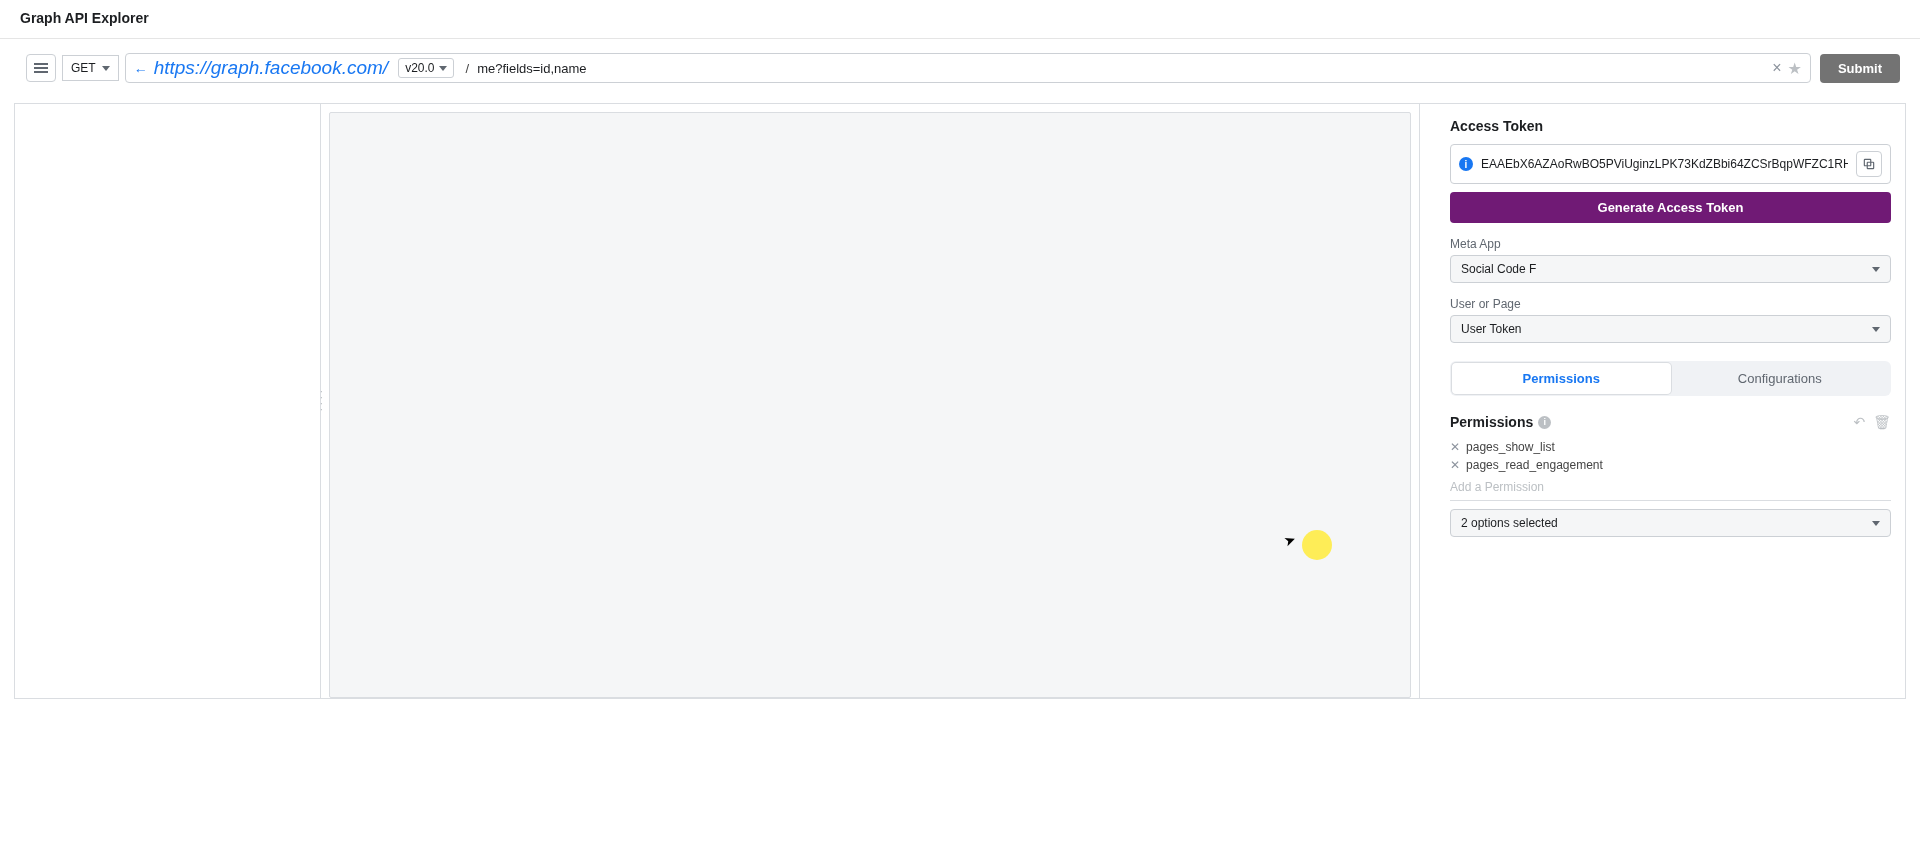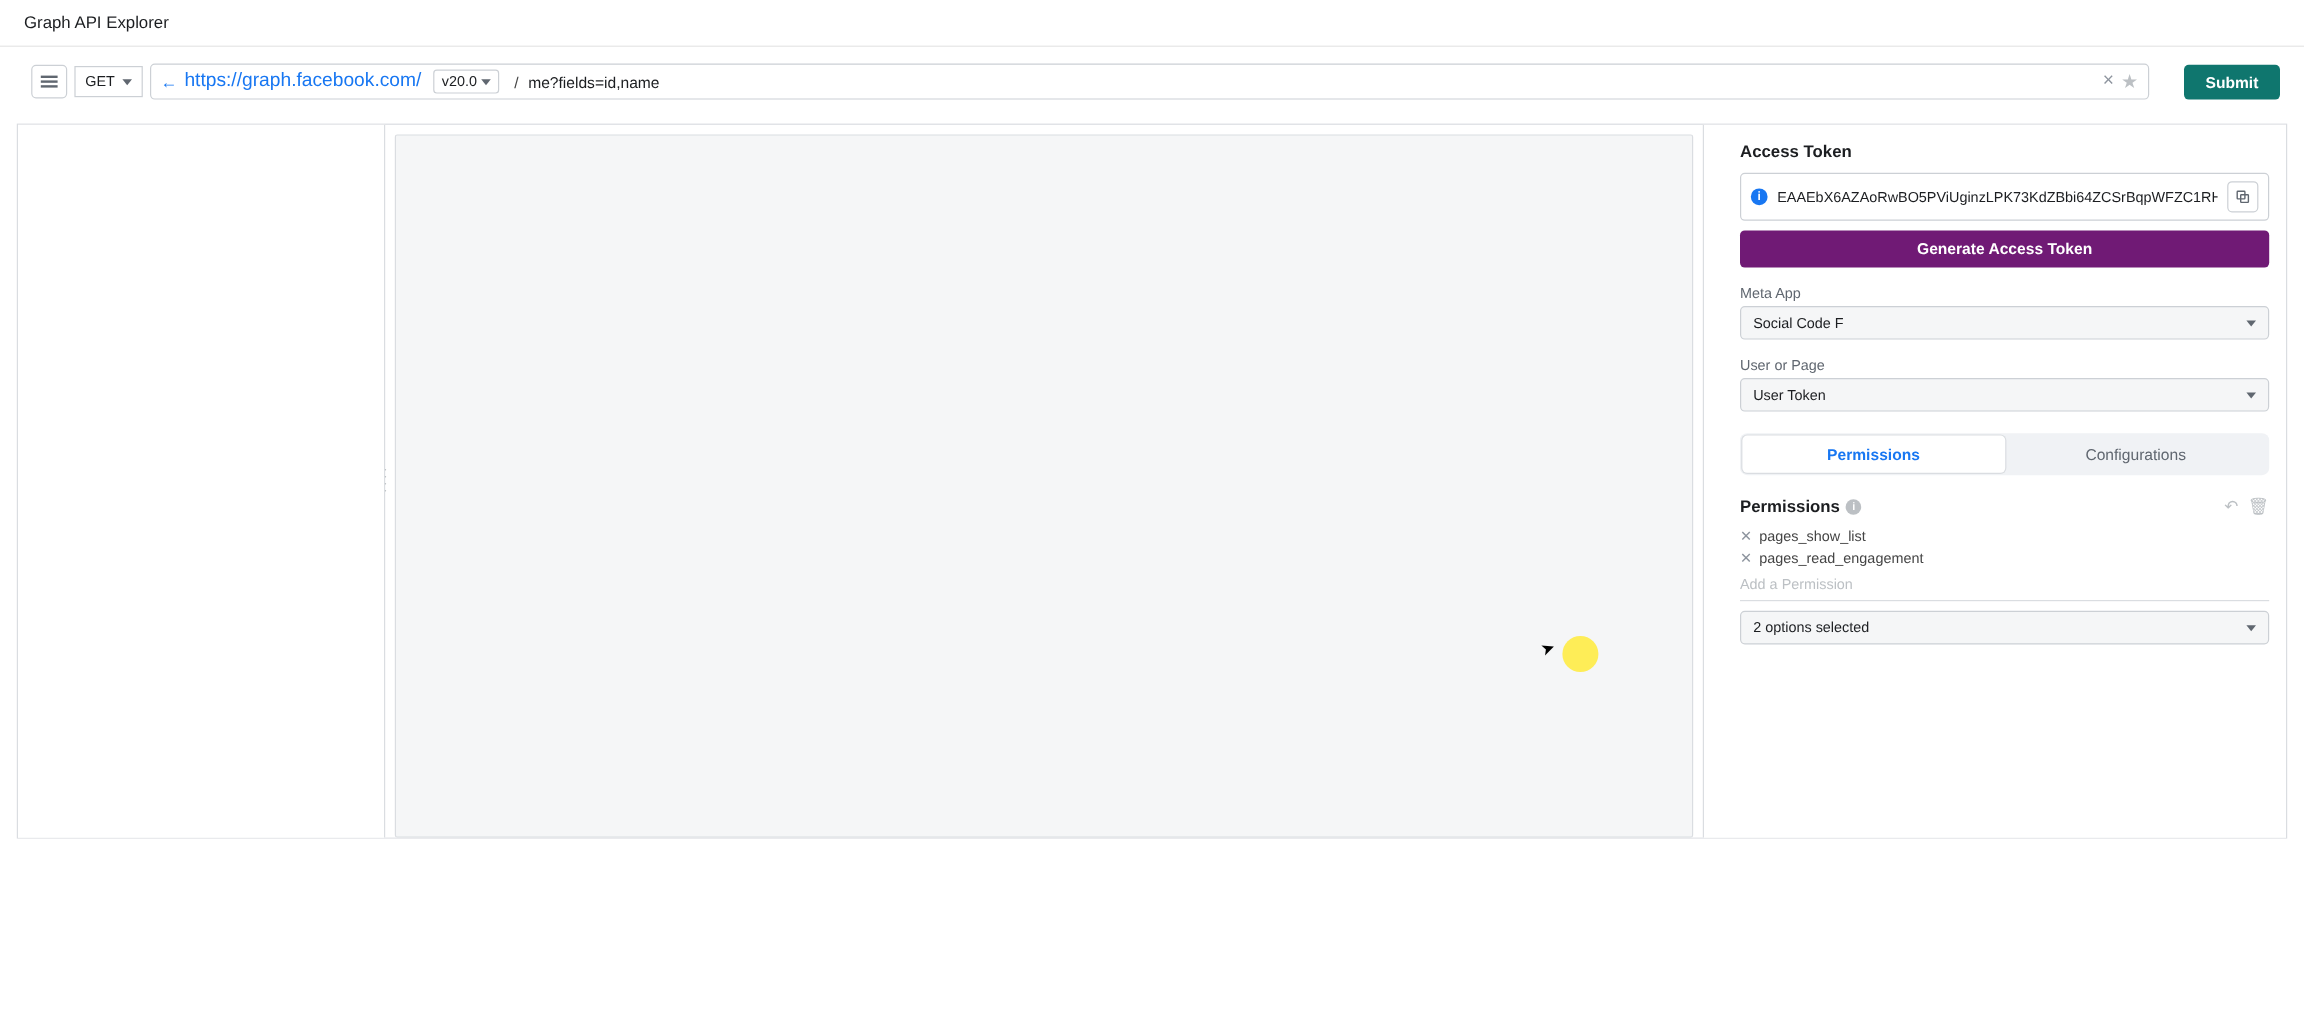--- a/index.html
+++ b/index.html
@@ -6,21 +6,21 @@
   body {
     font-family: -apple-system, BlinkMacSystemFont, "Segoe UI", Helvetica, Arial, sans-serif;
     font-size: 13px;
     color: #1c1e21;
     background: #fff;
     overflow: hidden;
   }
   .header {
     padding: 10px 20px 12px 20px;
     border-bottom: 1px solid #e5e5e5;
-    font-weight: 400;
+    font-weight: 700;
     font-size: 14px;
   }
   .toolbar {
     display: flex;
     align-items: center;
     padding: 14px 20px 20px 26px;
     gap: 6px;
   }
   .icon-btn {
     width: 30px;
@@ -60,22 +60,23 @@
     gap:6px;
     background:#fff;
     min-width: 0;
   }
   .arrow-left {
     color:#1877f2;
     font-size:14px;
   }
   .base-url {
     color:#1877f2;
-    font-size:16px;
+    font-size:19px;
     white-space:nowrap;
+    font-style:italic;
   }
   .ver-select {
     border:1px solid #ccd0d5;
     border-radius:3px;
     padding:2px 6px;
     font-size:12px;
     display:flex;
     align-items:center;
     gap:4px;
     margin: 0 4px;
@@ -96,29 +97,29 @@
     color:#8d949e;
     font-size:16px;
     cursor:pointer;
   }
   .star-icon {
     color:#bcc0c4;
     font-size:16px;
     cursor:pointer;
   }
   .submit-btn {
-    background:#0f766e;
+    background:#737373;
     color:#fff;
     border:none;
     border-radius:4px;
     padding: 7px 18px;
     font-weight:600;
     font-size:13px;
     cursor:pointer;
-    margin-left:23px;
+    margin-left:3px;
   }
   .workspace {
     display:flex;
     border-top:1px solid #dadde1;
     height: 596px;
     margin: 0 14px 0 14px;
     border-left:1px solid #dadde1;
     border-right:1px solid #dadde1;
     border-bottom:1px solid #dadde1;
   }

